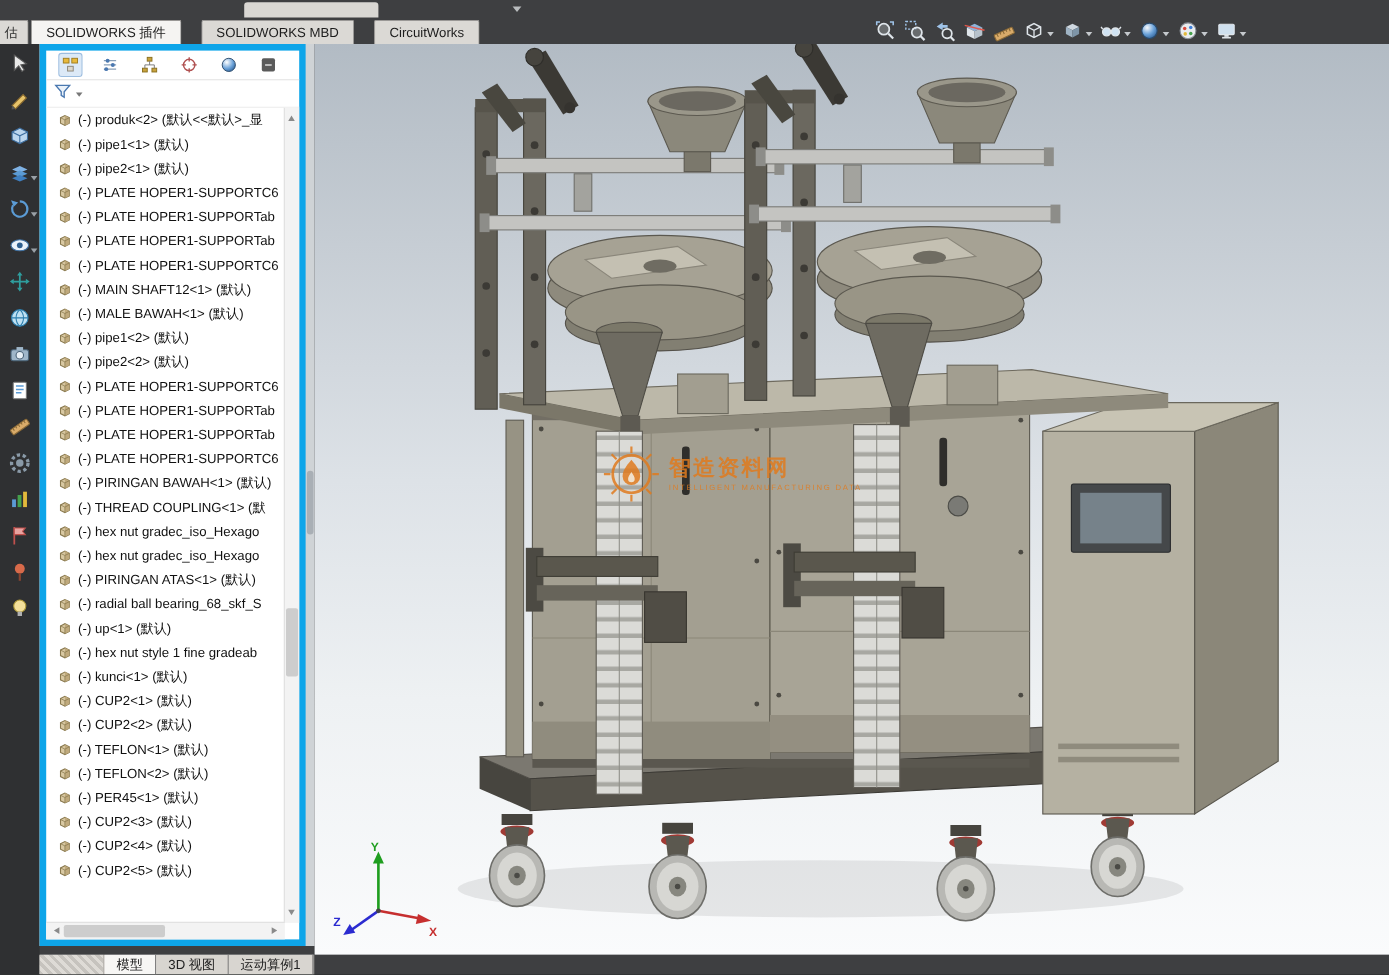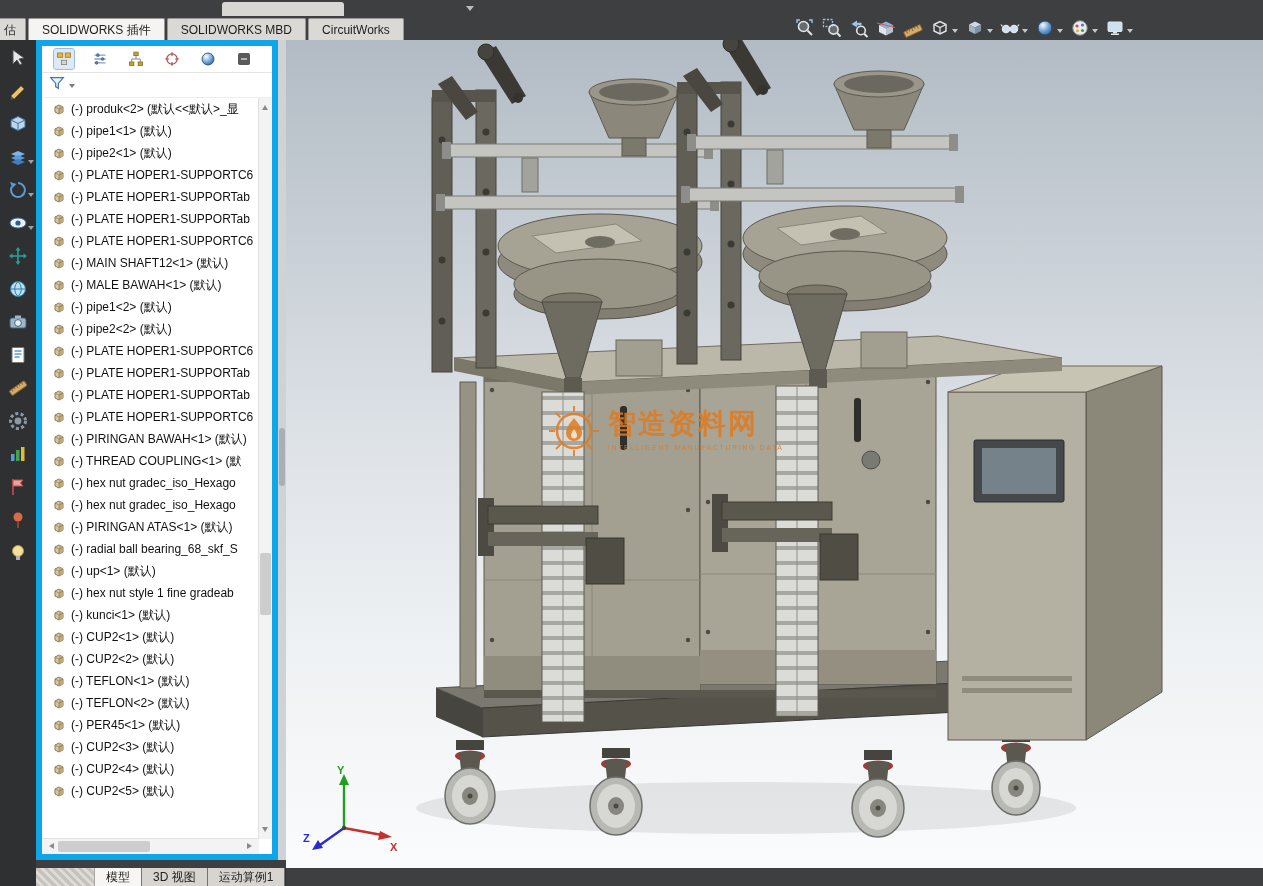--- a/index.html
+++ b/index.html
@@ -7,21 +7,21 @@
           font-family:"Liberation Sans",sans-serif;-webkit-font-smoothing:antialiased;}
   
   .tab-bump{position:absolute;left:222px;top:2px;width:122px;height:14px;background:#d9d7d3;border-radius:3px 3px 0 0;}
   .qat-caret{position:absolute;left:466px;top:6px;width:0;height:0;border:4px solid transparent;border-top:5px solid #b9bcbe;}
   
   .cmd-row{position:absolute;left:0;top:16px;right:0;height:24px;display:flex;align-items:flex-end;}
   .cmd-tab{height:22px;line-height:22px;padding:0 13px;background:#dbd9d5;color:#1c1c1c;font-size:12px;
            border:1px solid #9a9896;border-bottom:none;border-radius:2px 2px 0 0;margin-right:2px;box-sizing:border-box;cursor:default;}
   .cmd-tab.active{background:#f5f4f2;}
   .cmd-tab.partial{width:26px;padding:0 4px;overflow:hidden;border-left:none;border-radius:0 2px 0 0;color:#333;}
-  .cmd-tab-list{display:flex;align-items:flex-end;}
+  .cmd-tab-list{display:flex;align-items:flex-end;gap:16px;}
   
   .headsup{position:absolute;left:795px;top:17px;height:26px;display:flex;align-items:center;gap:7px;}
   .hud-btn{display:flex;align-items:center;gap:2px;cursor:default;}
   .caret-down{width:0;height:0;border:3px solid transparent;border-top:4px solid #c5c9cd;margin-top:5px;}
   
   .left-toolbar{position:absolute;left:0;top:40px;width:36px;height:846px;background:#2f3032;
                 display:flex;flex-direction:column;align-items:center;padding-top:6px;gap:9px;box-sizing:border-box;}
   .lt-icon{position:relative;width:24px;height:24px;display:flex;align-items:center;justify-content:center;}
   .lt-icon .caret-down{position:absolute;right:-4px;bottom:2px;border-top-color:#9aa0a6;}
   
@@ -48,21 +48,21 @@
   
   .panel-splitter{position:absolute;left:278px;top:40px;width:8px;height:820px;background:#cfd3d6;}
   .splitter-grip{position:absolute;left:1px;top:388px;width:6px;height:58px;background:#a9afb5;border-radius:3px;}
   
   .viewport{position:absolute;left:286px;top:40px;width:977px;height:828px;
             background:linear-gradient(180deg,#b2bbc4 0%,#c6cdd4 22%,#dde2e7 48%,#eef1f3 72%,#fafbfc 100%);}
   .model-svg{position:absolute;left:0;top:0;}
   
   .watermark{position:absolute;left:262px;top:365px;display:flex;align-items:center;gap:8px;opacity:.85;pointer-events:none;}
   .wm-text{display:flex;flex-direction:column;line-height:1;}
-  .wm-title{font-size:28px;font-weight:bold;letter-spacing:2px;font-family:Liberation Mono, monospace;}
+  .wm-title{font-size:20px;font-weight:bold;letter-spacing:2px;}
   .wm-sub{font-size:7px;letter-spacing:1.6px;margin-top:4px;}
   
   .triad{position:absolute;left:16px;top:722px;}
   
   .statusbar{position:absolute;left:36px;top:868px;right:0;height:18px;background:#3e3f41;display:flex;}
   .doc-tabs-wrap{display:flex;background:#d8d5d0;align-items:stretch;border-right:1px solid #2f3032;}
   .tab-scroll{width:58px;background:repeating-linear-gradient(45deg,#c6c3be 0 3px,#dedbd6 3px 6px);border-right:1px solid #a8a5a0;}
   .doc-tab{padding:0 11px;font-size:12px;line-height:18px;color:#222;border-right:1px solid #737373;background:#d8d5d0;cursor:default;}
   .doc-tab.active{background:#f7f6f4;}
 </style>

